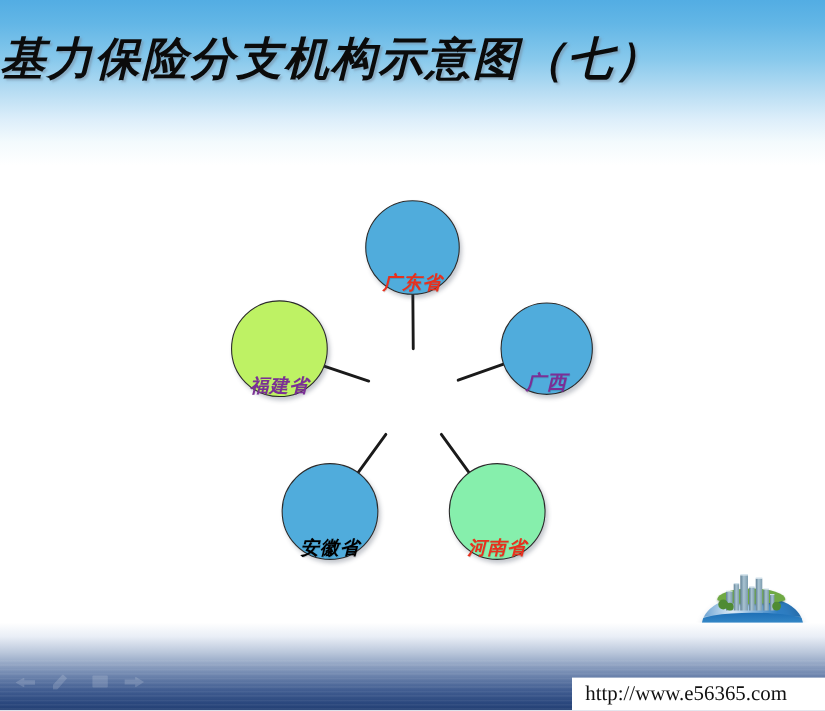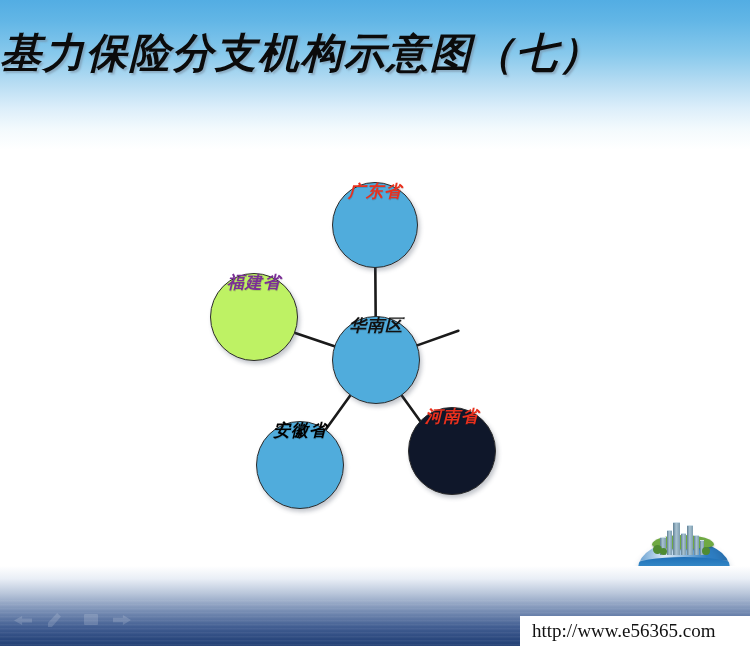--- a/index.html
+++ b/index.html
@@ -47,21 +47,21 @@
     position:absolute;left:0;top:0;width:750px;height:646px;
   }
   #edges{position:absolute;left:0;top:0;width:750px;height:646px;}
 
   .node{
     position:absolute;
     border-radius:50%;
     background:#50acdc;
     border:1.4px solid #2b2b2b;
     box-sizing:border-box;
-    display:flex;align-items:flex-start;justify-content:center;
+    display:flex;align-items:flex-end;justify-content:center;
     box-shadow:2px 3px 4px rgba(60,70,90,.30);
   }
   .node span{
     font-family:"DejaVu Serif","Liberation Serif",serif;
     font-weight:bold;font-style:italic;
     font-size:17px;
     letter-spacing:1px;
     line-height:1;
     white-space:nowrap;
     text-shadow:0.5px 0.5px 0 rgba(0,0,0,.12);
@@ -168,33 +168,33 @@
   <div id="title">基力保险分支机构示意图（七）</div>
 
   <div id="diagram">
     <svg id="edges" viewBox="0 0 750 646" width="750" height="646">
         <line x1="375.6814902196272" y1="317.0011796496717" x2="375.3111025761781" y2="266.9988477840416" stroke="#1a1a1a" stroke-width="2.6" stroke-linecap="round"></line>
         <line x1="335.2066181838279" y1="346.402206061276" x2="287.7933818161721" y2="330.597793938724" stroke="#1a1a1a" stroke-width="2.6" stroke-linecap="round"></line>
         <line x1="416.5175799801387" y1="345.6011905855705" x2="458.3669586235887" y2="330.72909734864203" stroke="#1a1a1a" stroke-width="2.6" stroke-linecap="round"></line>
         <line x1="350.7875829745826" y1="394.83294457458976" x2="325.2124170254174" y2="430.16705542541024" stroke="#1a1a1a" stroke-width="2.6" stroke-linecap="round"></line>
         <line x1="401.2124170254174" y1="394.83294457458976" x2="426.7875829745826" y2="430.16705542541024" stroke="#1a1a1a" stroke-width="2.6" stroke-linecap="round"></line>
       </svg>
-  <div class="node" style="left: 332px; top: 316px; width: 88px; height: 88px; background: rgb(80, 172, 220);">
-        <span style="color: rgb(17, 17, 17);">华南区</span>
-      </div>
       <div class="node" style="left: 332px; top: 182px; width: 86px; height: 86px; background: rgb(80, 172, 220);">
         <span style="color: rgb(232, 48, 29);">广东省</span>
       </div>
       <div class="node" style="left: 210px; top: 273px; width: 88px; height: 88px; background: #bef264;">
         <span style="color: rgb(123, 47, 150);">福建省</span>
       </div>
+      <div class="node" style="left: 455px; top: 275px; width: 84px; height: 84px; background: rgb(80, 172, 220);">
+        <span style="color: rgb(123, 47, 150); font-size: 18px;">广西</span>
+      </div>
       <div class="node" style="left: 256px; top: 421px; width: 88px; height: 88px; background: rgb(80, 172, 220);">
         <span style="color: #000000;">安徽省</span>
       </div>
-      <div class="node" style="left: 408px; top: 407px; width: 88px; height: 88px; background: #0f172a;">
+      <div class="node" style="left: 408px; top: 421px; width: 88px; height: 88px; background: #86efac;">
         <span style="color: rgb(232, 48, 29);">河南省</span>
       </div>
     </div>
 
   <div id="globe">
     <div class="g-sphere">
       <div class="g-water"></div>
       <div class="g-cont" style="left:8px;top:34px;width:26px;height:13px;border-radius:50% 40% 55% 45%;"></div>
       <div class="g-cont" style="left:40px;top:40px;width:30px;height:10px;border-radius:45% 55% 40% 60%;"></div>
       <div class="g-cont" style="left:62px;top:28px;width:18px;height:9px;border-radius:50%;"></div>

